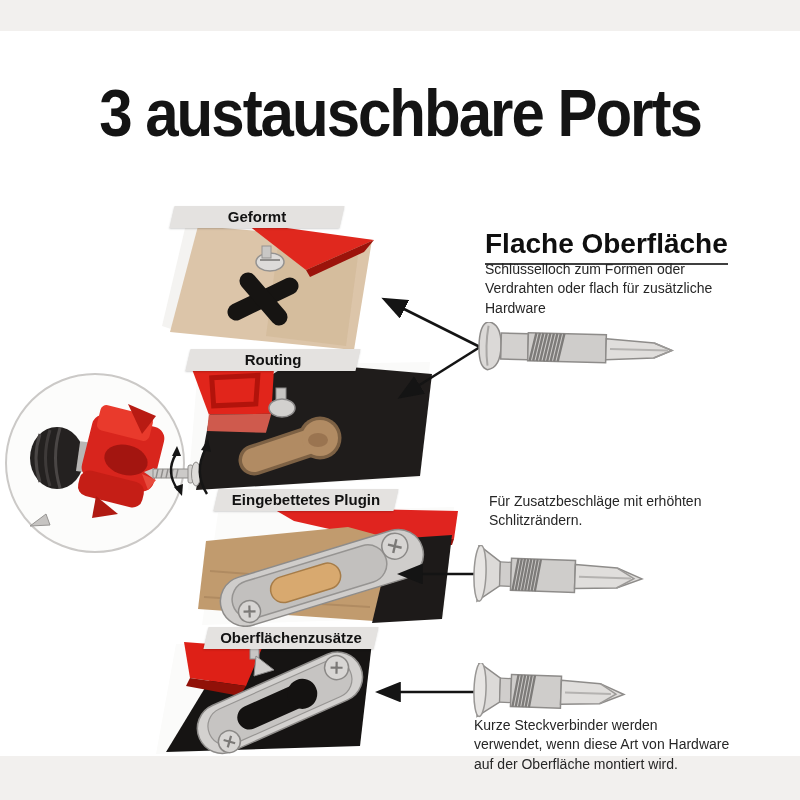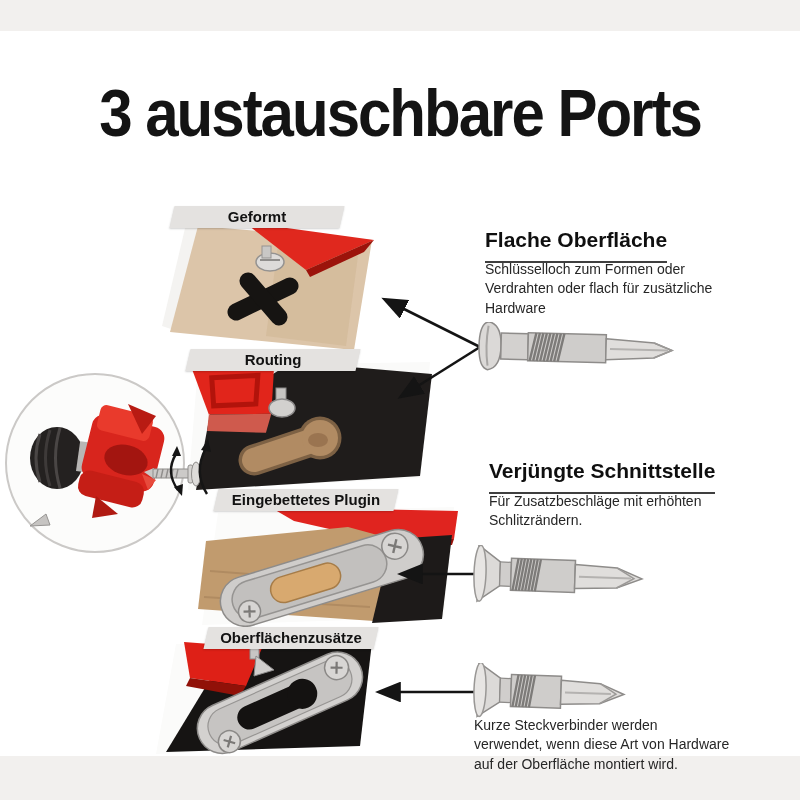--- a/index.html
+++ b/index.html
@@ -13,22 +13,22 @@
          font-size:60px;font-weight:700;letter-spacing:-2px;color:#141414;
          transform:scaleY(1.12);transform-origin:50% 0;white-space:nowrap;}
   .bar{position:absolute;height:22px;background:#e4e2e0;transform:skewX(-13deg);
        box-shadow:0 1px 2px rgba(0,0,0,0.18);z-index:5;text-align:center;}
   .bar span{display:block;transform:skewX(13deg);font-size:15px;font-weight:700;
             line-height:22px;color:#121212;white-space:nowrap;}
   .photo{position:absolute;z-index:2;}
   .inset{position:absolute;z-index:3;}
   .overlay{position:absolute;left:0;top:0;z-index:4;pointer-events:none;}
   .screw{position:absolute;z-index:6;}
-  .callout-heading{position:absolute;z-index:7;margin:0;font-size:21px;font-weight:700;color:#0f0f0f;
-                   display:inline-block;border-bottom:2px solid #3f3f3f;padding-bottom:9px;white-space:nowrap;}
+  .callout-heading{position:absolute;z-index:7;margin:0;font-size:28px;font-weight:700;color:#0f0f0f;
+                   display:inline-block;border-bottom:2px solid #3f3f3f;padding-bottom:3px;white-space:nowrap;}
   .callout-text{position:absolute;z-index:7;margin:0;font-size:14px;line-height:1.38;color:#262626;
                 white-space:pre-line;width:310px;}
 </style>
 </head>
 <body>
 
 <div class="canvas">
   <div class="band band-top"></div>
   <div class="panel"></div>
   <div class="band band-bottom"></div>
@@ -193,21 +193,20 @@
       <path d="M12 6 Q9 26 12 46" stroke="#a8a6a4" stroke-width="2" fill="none"></path>
       <rect x="25" y="13" width="27" height="26" fill="#d3d1cf" stroke="#8e8c8a" stroke-width="1.5"></rect>
       <rect x="52" y="12" width="78" height="28" fill="#cfcdcb" stroke="#8e8c8a" stroke-width="1.5"></rect>
       <path d="M60 12 l-6 28 m9.5 -28 l-6 28 m9.5 -28 l-6 28 m9.5 -28 l-6 28 m9.5 -28 l-6 28 m9.5 -28 l-6 28 m9.5 -28 l-6 28 m9.5 -28 l-6 28 m9.5 -28 l-6 28" stroke="#7d7b79" stroke-width="2.4" fill="none"></path>
       <polygon points="130,16 178,19 196,26 178,34 130,37" fill="#e0dedc" stroke="#8e8c8a" stroke-width="1.5"></polygon>
       <path d="M178 19 L196 26 L178 34" fill="none" stroke="#9b9997" stroke-width="1.5"></path>
       <path d="M134 26 h58" stroke="#b4b2b0" stroke-width="2"></path>
     </g>
   </svg>
 
-  <h2 class="callout-heading" style="left:489px;top:459px;">Verjüngte Schnittstelle</h2>
   <p class="callout-text" style="left:489px;top:492px;">Für Zusatzbeschläge mit erhöhten
 Schlitzrändern.</p>
 
   <svg class="screw" style="left:472px;top:545px;" width="175" height="60" viewBox="0 0 175 60">
     <g transform="rotate(2 87 30)">
       <polygon points="6,3 28,19 28,43 6,59" fill="#dcdad8" stroke="#8e8c8a" stroke-width="1.5"></polygon>
       <ellipse cx="8" cy="31" rx="6" ry="28" fill="#e7e5e3" stroke="#999795" stroke-width="1.5"></ellipse>
       <rect x="28" y="19" width="11" height="24" fill="#d0cecc" stroke="#8e8c8a" stroke-width="1.2"></rect>
       <rect x="39" y="15" width="64" height="32" fill="#cfcdcb" stroke="#8e8c8a" stroke-width="1.5"></rect>
       <path d="M46 15 l-5 32 m8.2 -32 l-5 32 m8.2 -32 l-5 32 m8.2 -32 l-5 32 m8.2 -32 l-5 32 m8.2 -32 l-5 32 m8.2 -32 l-5 32 m8.2 -32 l-5 32" stroke="#7d7b79" stroke-width="2.3" fill="none"></path>

